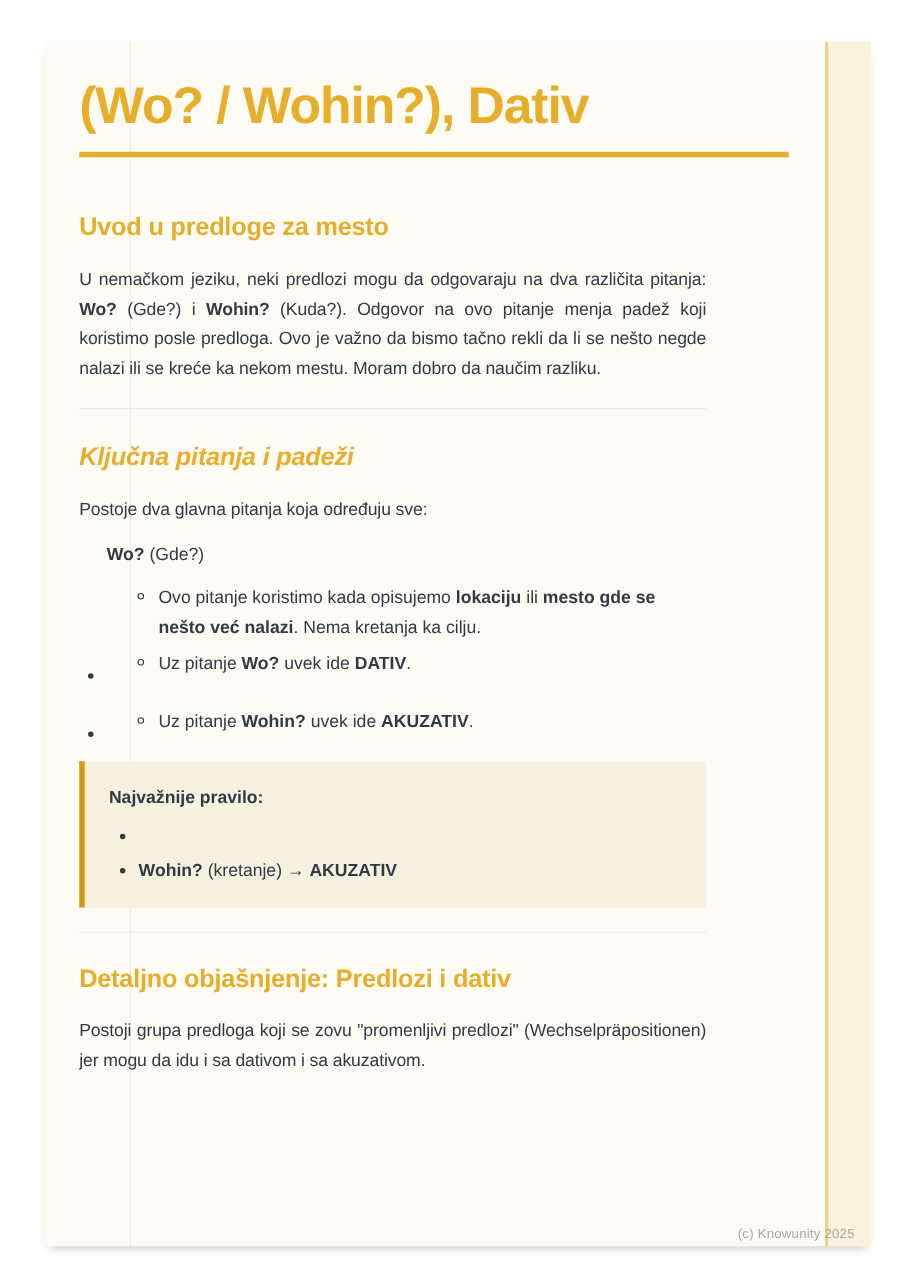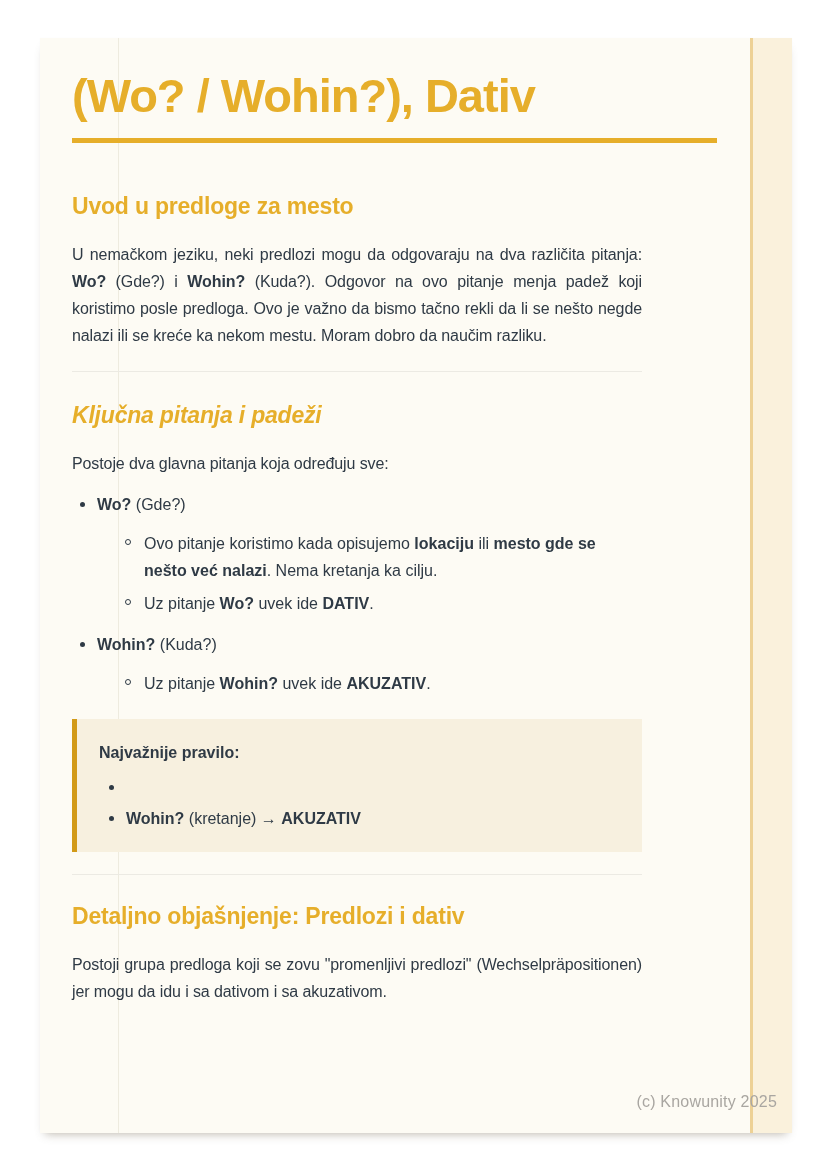--- a/index.html
+++ b/index.html
@@ -57,21 +57,21 @@
     letter-spacing:-0.1px;
   }
   .s3-para{margin-top:18px;}
   b{font-weight:700;}
 
   hr.divider{border:none;border-top:1px solid var(--divider);margin-top:22px;}
   .divider-2{margin-top:26px;}
 
   ul{list-style:none;}
   ul.top-list{margin-top:14px;}
-  ul.top-list > li{display:flex;align-items:flex-start;}
+  ul.top-list > li{display:flex;align-items:flex-end;}
   ul.top-list > li + li{margin-top:14px;}
   .m-dot{
     flex:none;width:5px;height:5px;border-radius:50%;
     background:var(--body-text);margin:11px 12px 0 8px;
   }
   .li-body{flex:1;}
   .li-label,.li-text{font-size:16px;line-height:27px;}
 
   ul.sub-list{margin-top:12px;}
   ul.sub-list > li{display:flex;align-items:flex-start;}
@@ -88,22 +88,22 @@
     border-left:5px solid var(--callout-border);
     padding:20px 24px 20px 22px;
   }
   .callout-title{font-size:16px;line-height:27px;font-weight:700;}
   ul.callout-list{margin-top:8px;}
   ul.callout-list > li{display:flex;align-items:flex-start;}
   ul.callout-list > li + li{margin-top:15px;}
   .callout .m-dot{margin:11px 12px 0 10px;}
 
   .page-footer{
-    position:absolute;right:15px;bottom:22px;z-index:3;
-    font-size:16px;letter-spacing:.2px;color:var(--footer-text);
+    position:absolute;right:15px;bottom:5px;z-index:3;
+    font-size:12px;letter-spacing:.2px;color:var(--footer-text);
   }
 </style>
 </head>
 <body>
 
 <div class="paper">
   <div class="rule-line-vertical"></div>
   <div class="margin-band"></div>
 
   <div class="content">
@@ -137,21 +137,20 @@
               <li>
                 <span class="m-circle"></span>
                 <div class="li-text"><span>Uz pitanje </span><b>Wo?</b><span> uvek ide </span><b>DATIV</b><span>.</span></div>
               </li>
             </ul>
           </div>
         </li>
         <li>
           <span class="m-dot"></span>
           <div class="li-body">
-            <div class="li-label"><b>Wohin?</b><span> (Kuda?)</span></div>
             <ul class="sub-list">
               <li>
                 <span class="m-circle"></span>
                 <div class="li-text"><span>Uz pitanje </span><b>Wohin?</b><span> uvek ide </span><b>AKUZATIV</b><span>.</span></div>
               </li>
             </ul>
           </div>
         </li>
       </ul>
 

